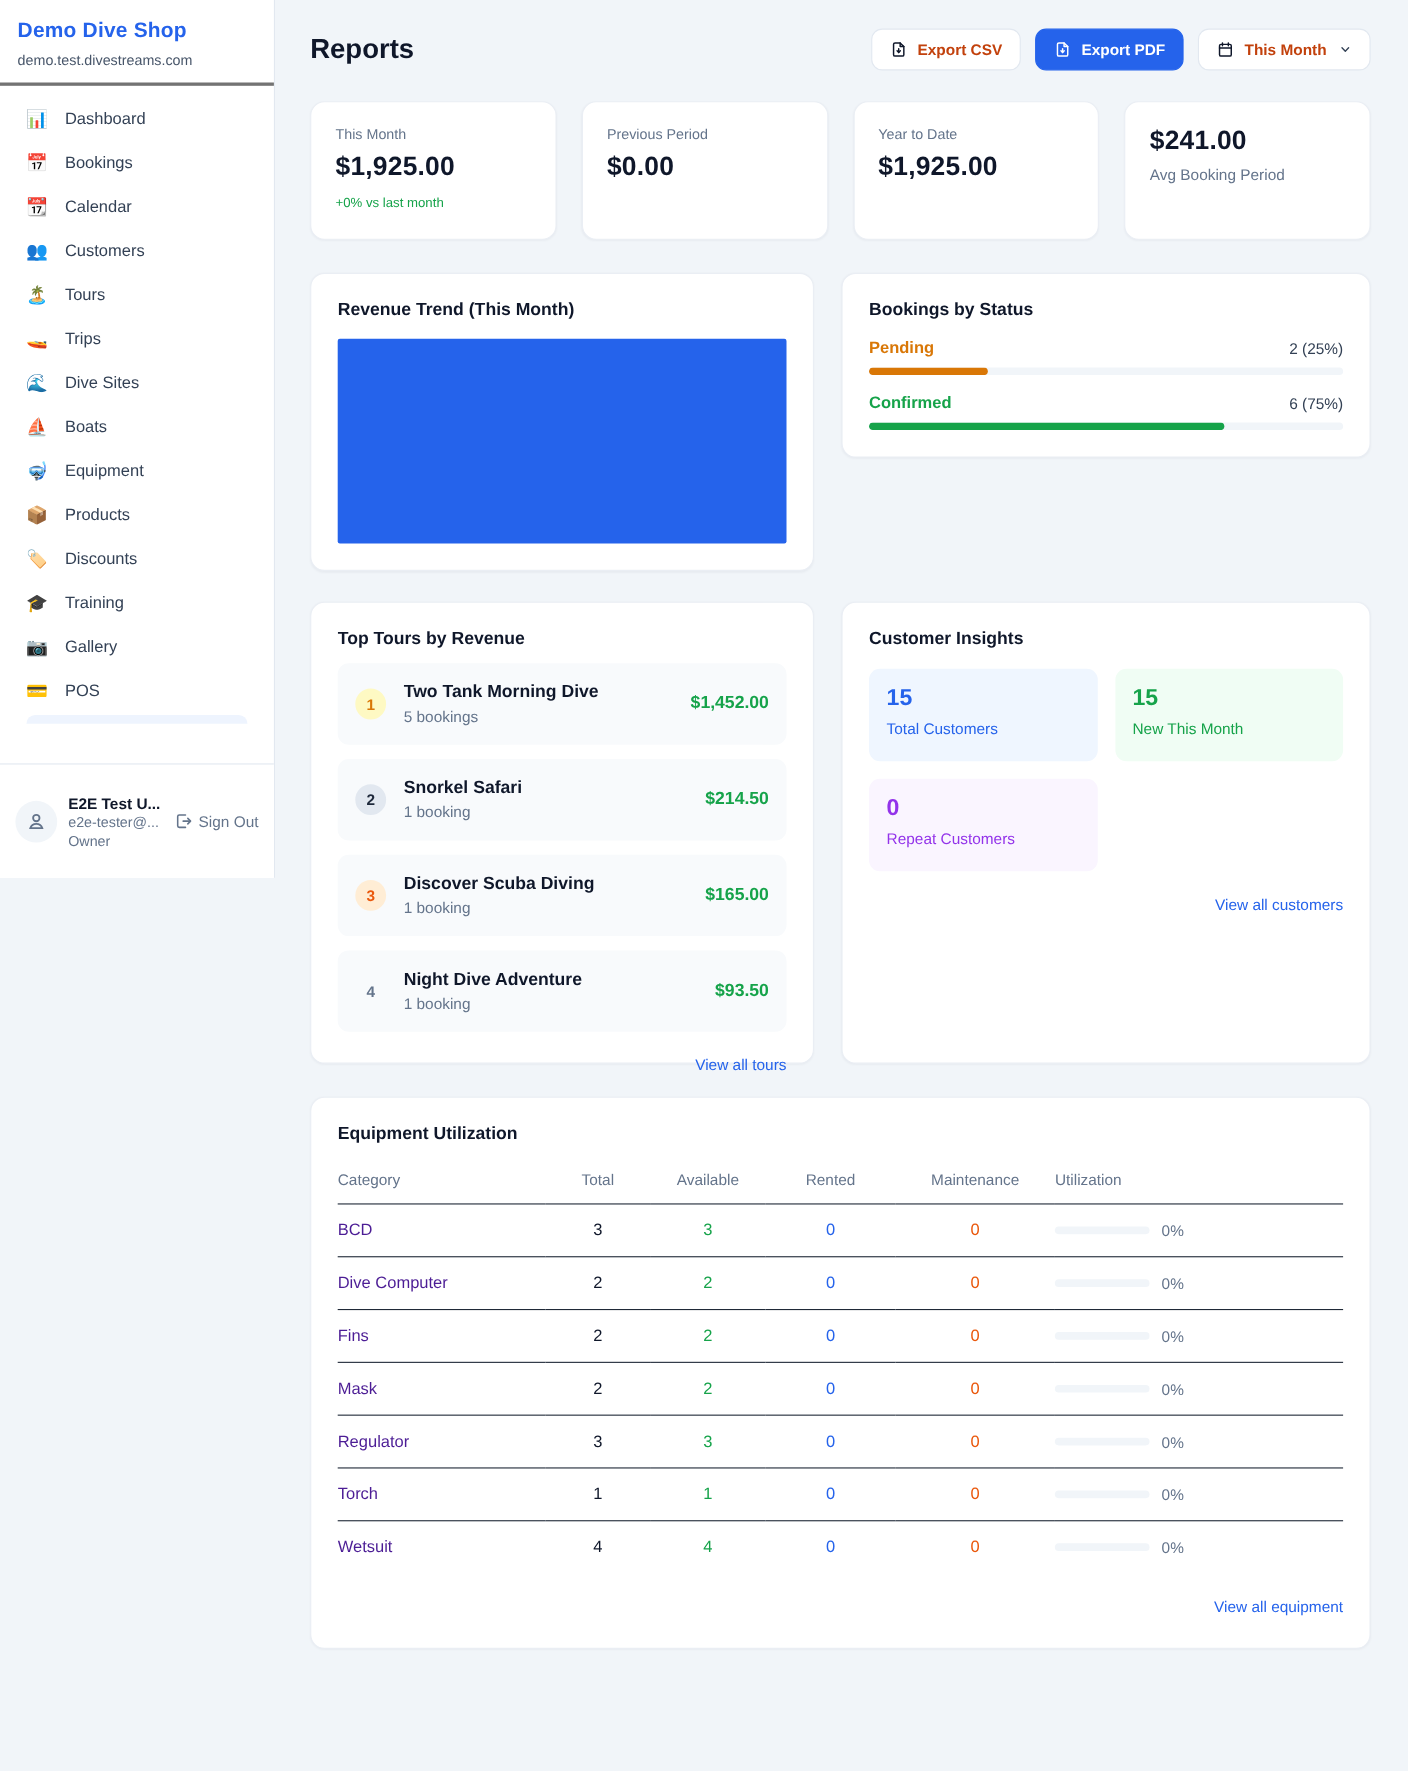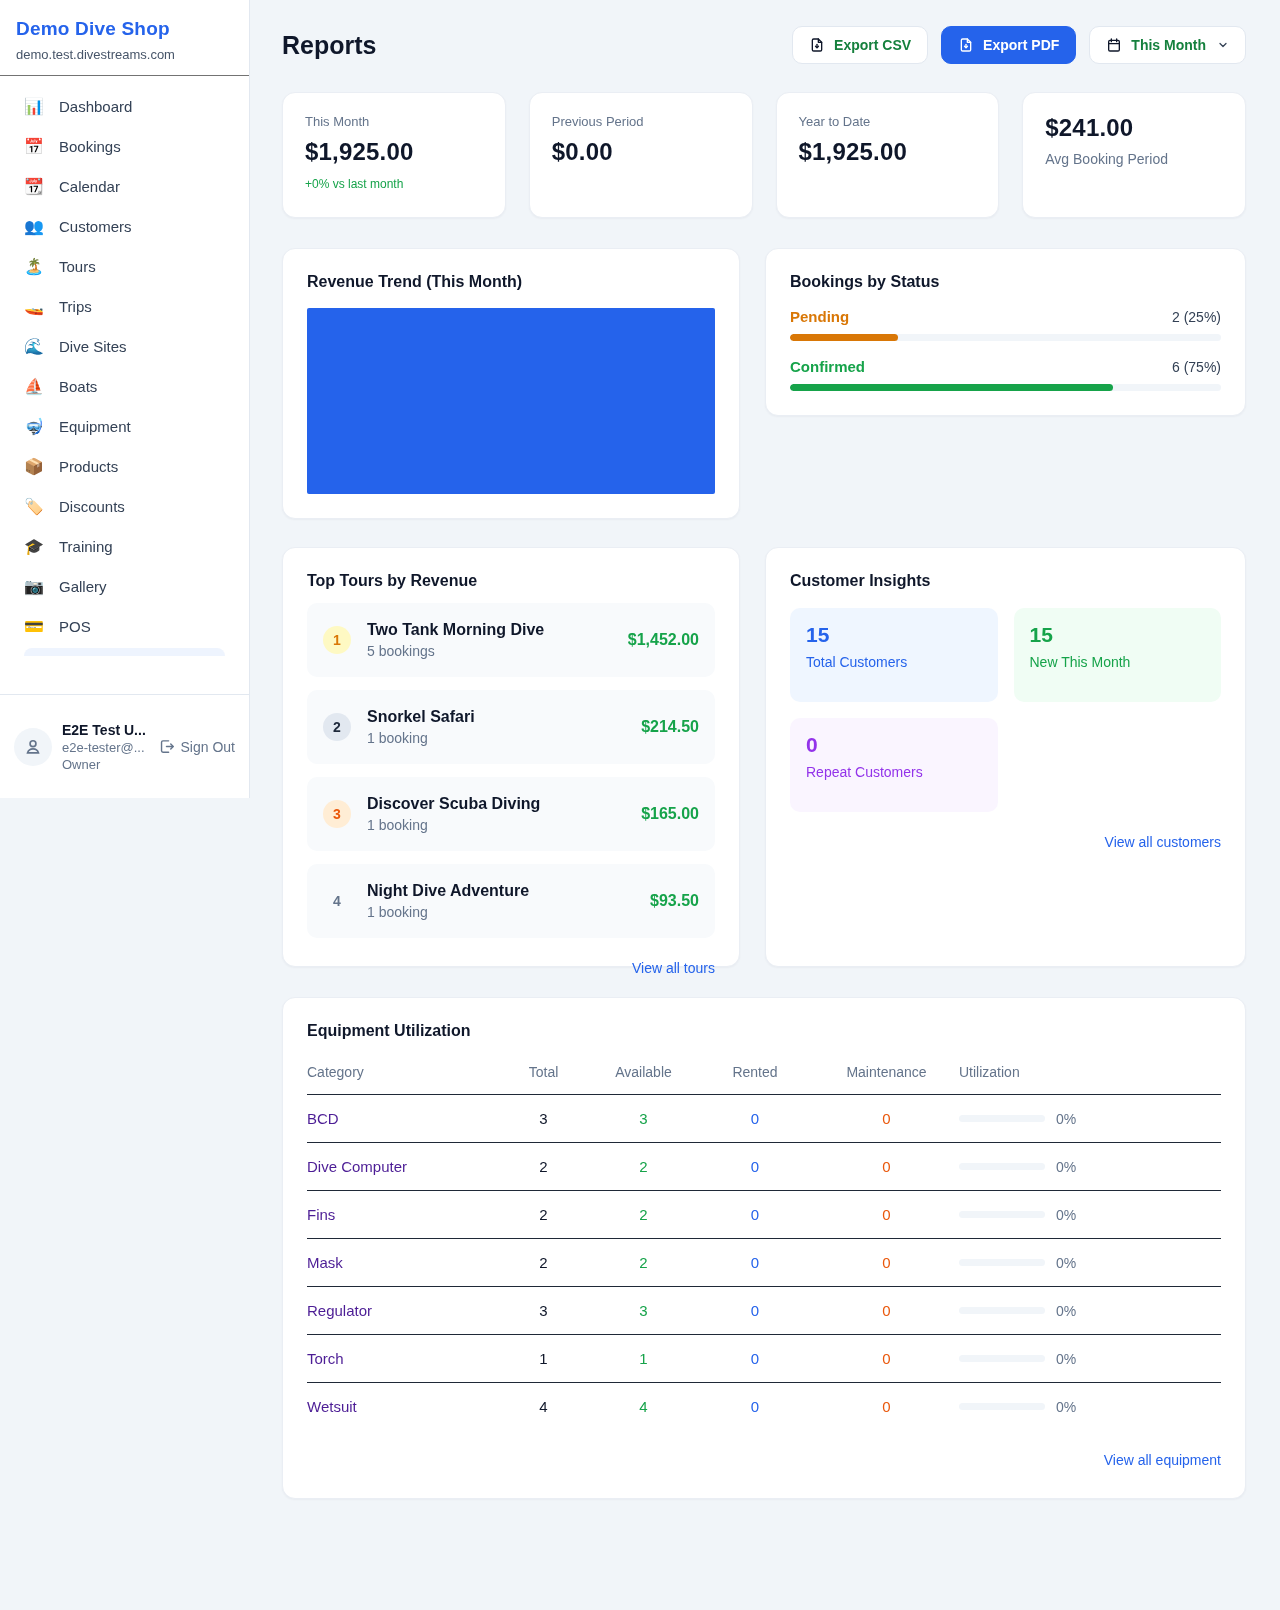--- a/index.html
+++ b/index.html
@@ -14,21 +14,21 @@
   a { text-decoration:none; }
 
   
   .sidebar {
     position:absolute; left:0; top:0;
     width:250px; height:798px;
     background:#ffffff;
     border-right:1px solid #e2e8f0;
     display:flex; flex-direction:column;
   }
-  .sidebar-header { padding:18px 16px 13px; border-bottom:1px solid #737373; }
+  .sidebar-header { padding:18px 16px 13px; border-bottom:3px solid #737373; }
   .brand { color:#2563eb; font-size:19px; font-weight:bold; letter-spacing:.2px; }
   .subdomain { color:#475569; font-size:13px; margin-top:7px; }
   .nav { padding:12px 12px 0; flex:1; }
   .nav-item {
     display:flex; align-items:center; gap:15px;
     padding:9px 12px; margin-bottom:3px;
     border-radius:8px; color:#334155; font-size:15px;
     cursor:pointer;
   }
   .nav-emoji { width:20px; font-size:16px; text-align:center; font-family:"DejaVu Sans", sans-serif; }
@@ -51,21 +51,21 @@
 
   
   .main { position:absolute; left:250px; top:0; width:1030px; padding:26px 34px 0 32px; }
   .page-header { display:flex; align-items:center; }
   .page-title { font-size:25px; font-weight:bold; color:#0f172a; }
   .header-actions { margin-left:auto; display:flex; gap:13px; }
   .btn {
     height:38px; border-radius:10px; padding:0 16px;
     display:flex; align-items:center; gap:9px;
     font-size:14px; font-weight:600; cursor:pointer;
-    border:1px solid #e2e8f0; background:#fff; color:#15803d;
+    border:1px solid #e2e8f0; background:#fff; color:#c2410c;
   }
   .btn-primary { background:#2563eb; border-color:#2563eb; color:#fff; }
   .btn svg { display:block; }
   .chev { margin-left:2px; }
 
   
   .stats-row { display:flex; gap:23px; margin-top:28px; }
   .card {
     background:#fff; border:1px solid #eaeef4; border-radius:13px;
     box-shadow:0 1px 2px rgba(15,23,42,.04);
@@ -103,21 +103,21 @@
     display:flex; align-items:center; justify-content:center;
     font-size:14px; font-weight:600;
   }
   .tour-name { font-size:16px; font-weight:600; color:#0f172a; }
   .tour-bookings { font-size:14px; color:#64748b; margin-top:4px; }
   .tour-amount { margin-left:auto; font-size:16px; font-weight:bold; color:#16a34a; }
   .view-link { display:block; text-align:right; color:#2563eb; font-size:14px; margin-top:22px; cursor:pointer; }
 
   .insights-card { flex:1; height:420px; padding:24px; }
   .tiles { display:grid; grid-template-columns:1fr 1fr; gap:16px; margin-top:18px; }
-  .tile { border-radius:10px; padding:15px 16px; height:94px; }
+  .tile { border-radius:10px; padding:15px 16px; height:84px; }
   .tile-value { font-size:21px; font-weight:bold; }
   .tile-label { font-size:14px; margin-top:7px; }
 
   
   .equip-card { margin-top:30px; padding:24px 24px 30px; }
   table { width:100%; border-collapse:collapse; margin-top:14px; }
   th {
     font-weight:normal; color:#64748b; font-size:14px;
     text-align:center; padding:10px 0 14px;
     border-bottom:1px solid #1f2937;

